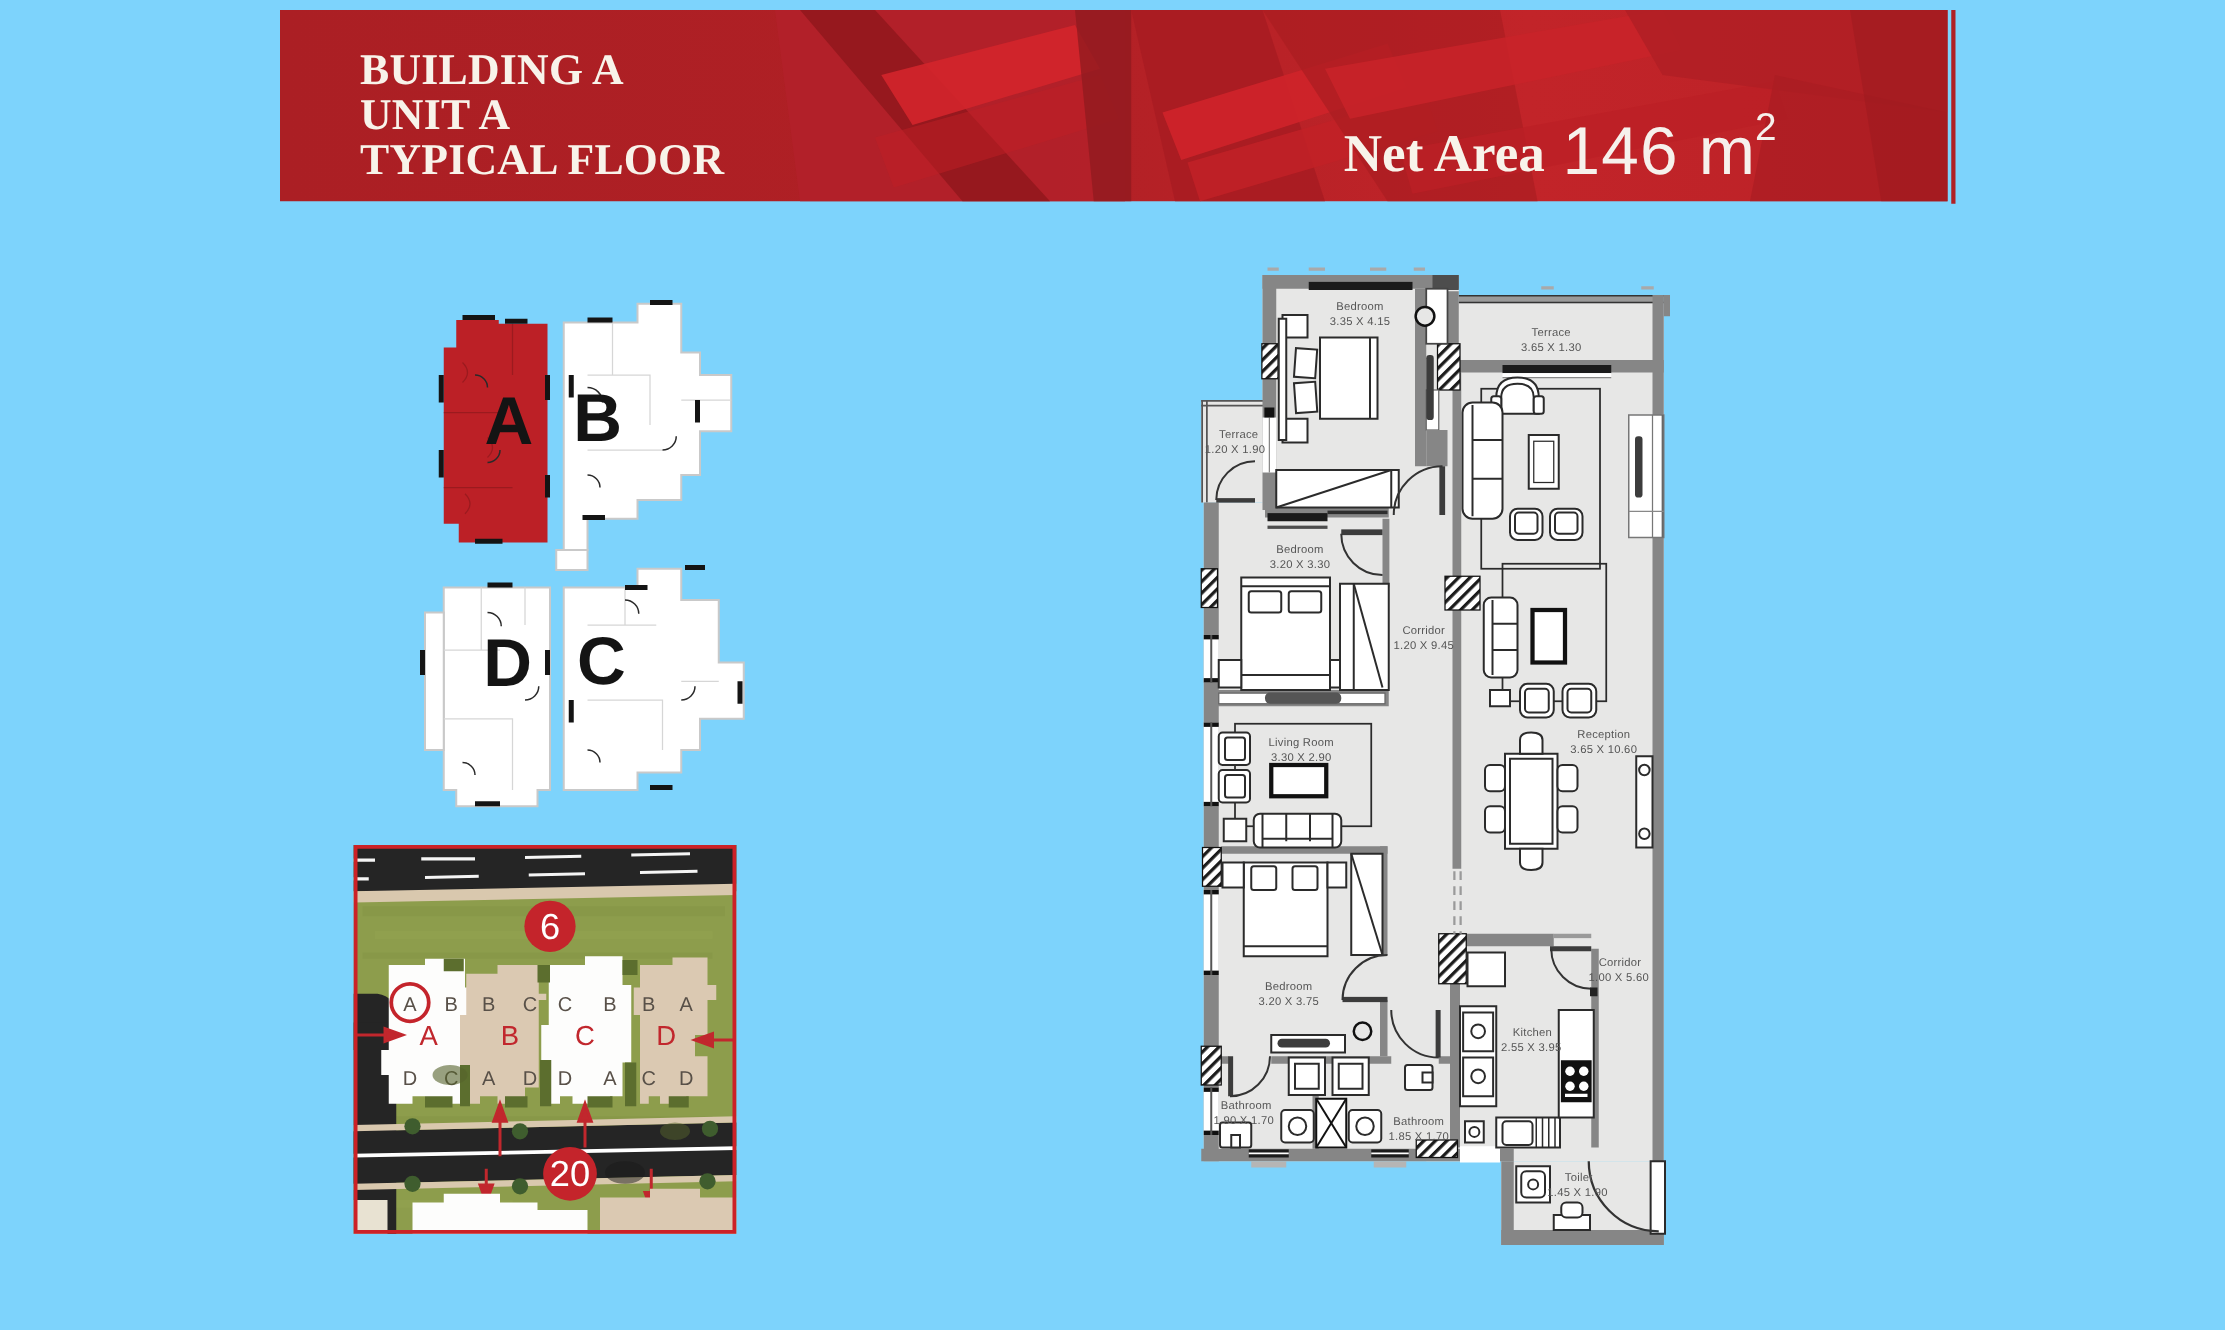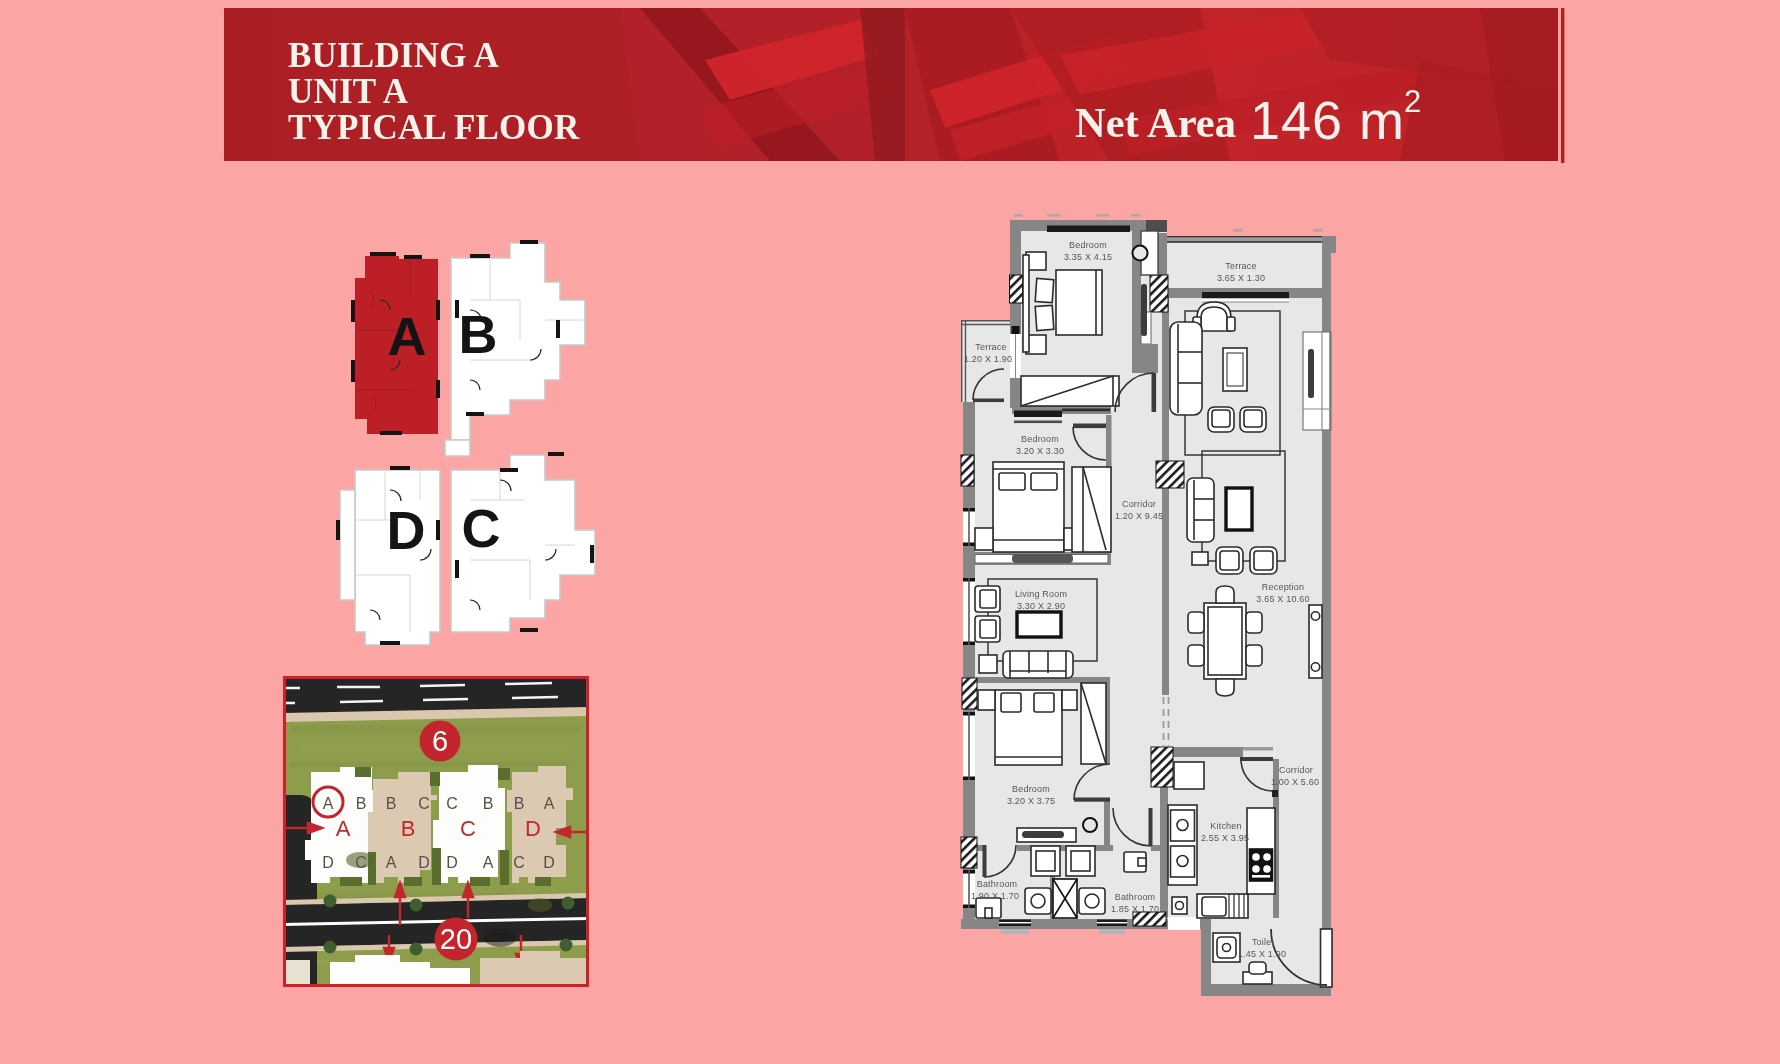--- a/index.html
+++ b/index.html
@@ -1,16 +1,16 @@
 <!DOCTYPE html>
 <html><head>
 <meta charset="utf-8">
 <style>
   html,body{margin:0;padding:0;background:#ffffff;}
-  #page{position:relative;width:1780px;height:1064px;background:#fca5a5;overflow:hidden;font-family:"Liberation Sans",sans-serif;}
+  #page{position:relative;width:1780px;height:1064px;background:#7dd3fc;overflow:hidden;font-family:"Liberation Sans",sans-serif;}
   svg{position:absolute;left:0;top:0;}
 </style>
 </head>
 <body>
 <div id="page">
 <svg width="1780" height="1064" viewBox="0 0 1780 1064">
 <defs>
   <linearGradient id="bannerg" x1="0" y1="0" x2="1" y2="0">
     <stop offset="0" stop-color="#ab1f24"></stop>
     <stop offset="0.45" stop-color="#b02025"></stop>

